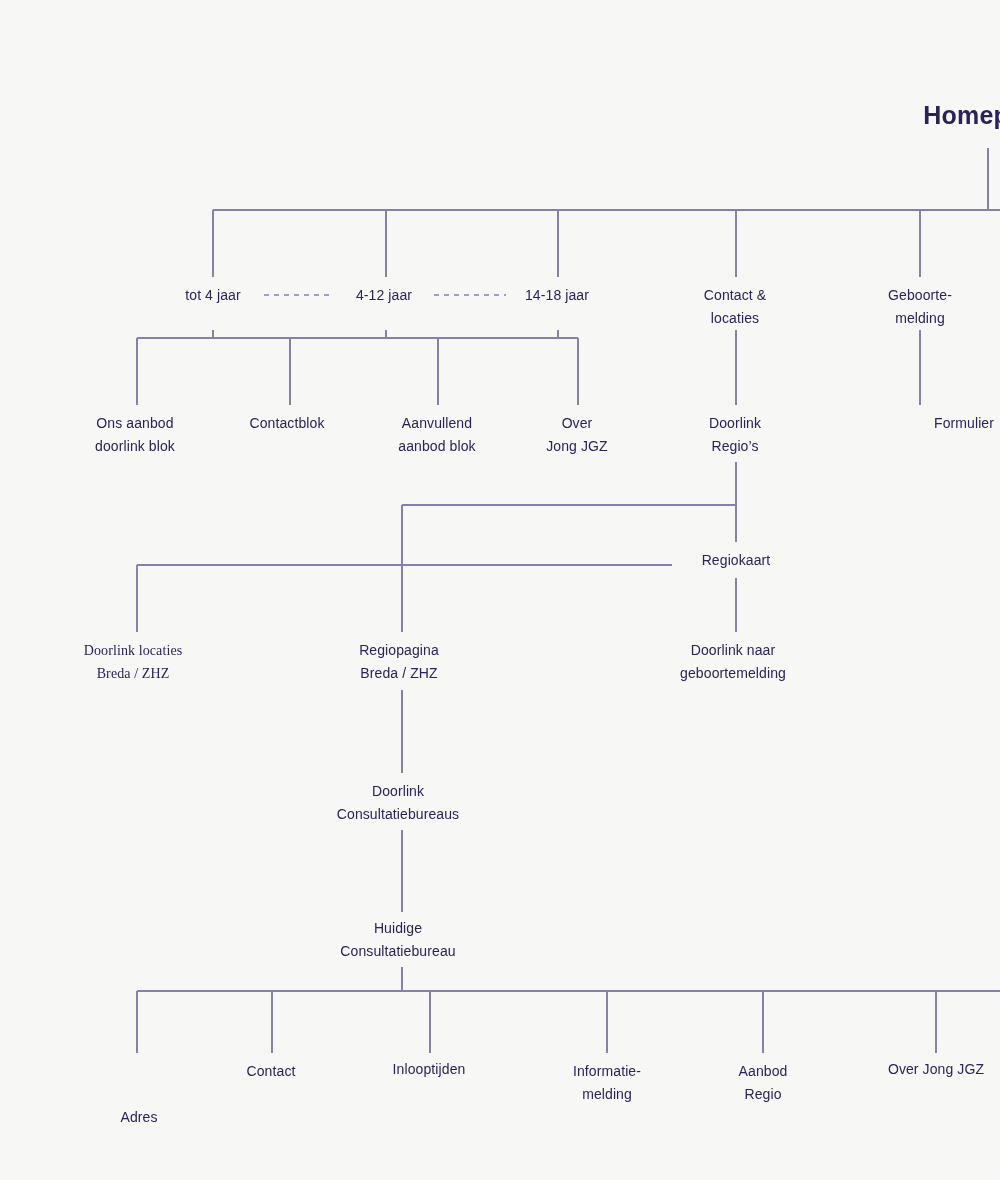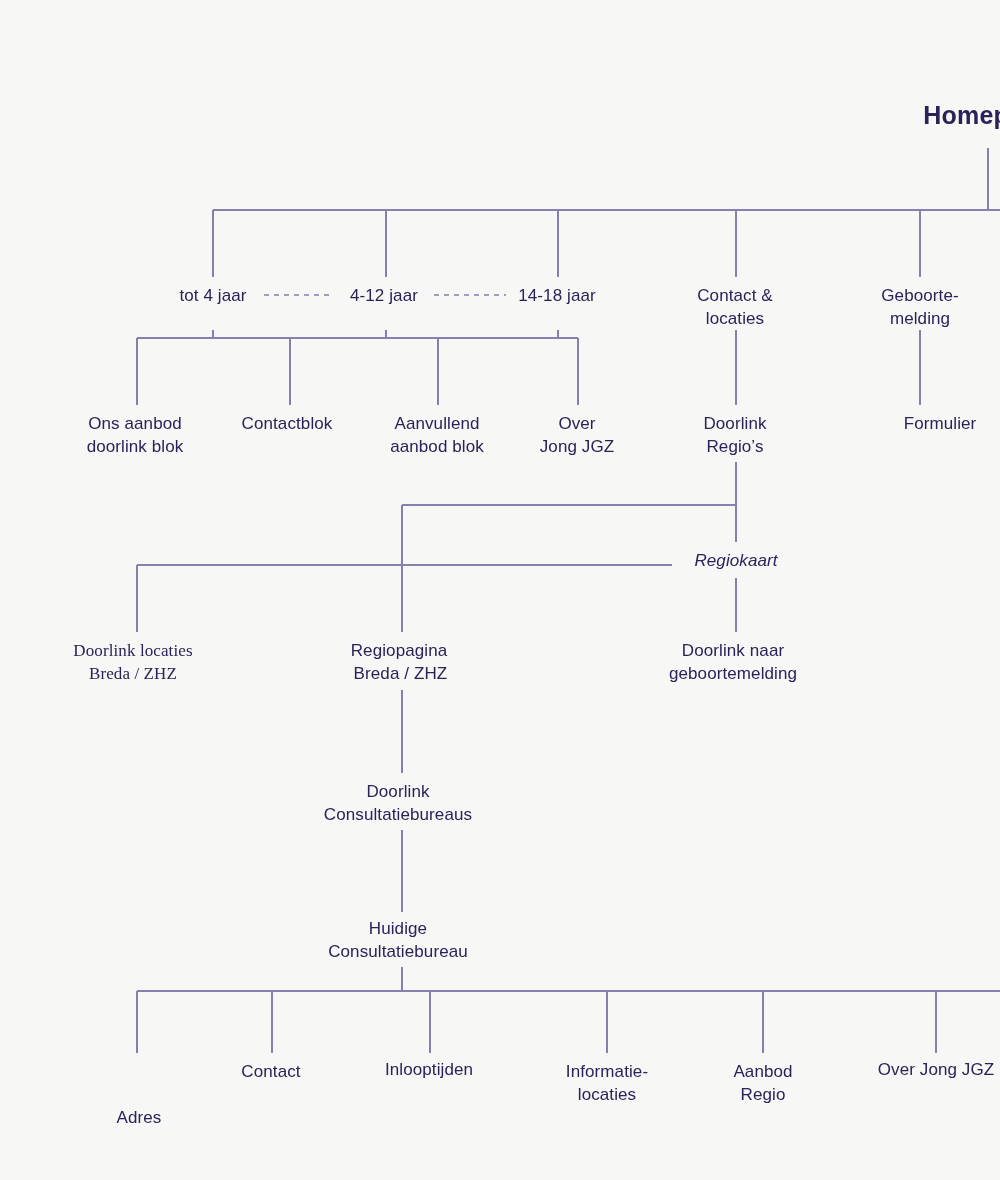--- a/index.html
+++ b/index.html
@@ -25,21 +25,21 @@
     left: 0;
     top: 0;
     width: 1000px;
     height: 1180px;
     pointer-events: none;
   }
   .node {
     position: absolute;
     text-align: center;
     line-height: 23px;
-    font-size: 17px;
+    font-size: 14px;
     letter-spacing: 0.1px;
     color: #2c2259;
     white-space: pre;
     transform: translateX(-50%);
   }
   .node.root {
     font-size: 25px;
     font-weight: bold;
     line-height: 30px;
     letter-spacing: 0.2px;
@@ -122,39 +122,39 @@
 
   <div class="node" style="left:135px; top:412px;">Ons aanbod
 doorlink blok</div>
   <div class="node" style="left:287px; top:412px;">Contactblok</div>
   <div class="node" style="left:437px; top:412px;">Aanvullend
 aanbod blok</div>
   <div class="node" style="left:577px; top:412px;">Over
 Jong JGZ</div>
   <div class="node" style="left:735px; top:412px;">Doorlink
 Regio’s</div>
-  <div class="node" style="left:940px; top:412px;">Formulier</div>
+  <div class="node" style="left:964px; top:412px;">Formulier</div>
 
-  <div class="node" style="left:736px; top:549px;font-style:italic;">Regiokaart</div>
+  <div class="node" style="left:736px; top:549px;">Regiokaart</div>
 
   <div class="node" style="left:133px; top:639px;font-family:Liberation Serif, serif;">Doorlink locaties
 Breda / ZHZ</div>
-  <div class="node" style="left:399px; top:639px;text-align:right;">Regiopagina
+  <div class="node" style="left:399px; top:639px;">Regiopagina
 Breda / ZHZ</div>
   <div class="node" style="left:733px; top:639px;">Doorlink naar
 geboortemelding</div>
 
   <div class="node" style="left:398px; top:780px;">Doorlink
 Consultatiebureaus</div>
 
   <div class="node" style="left:398px; top:917px;">Huidige
 Consultatiebureau</div>
 
   <div class="node" style="left:139px; top:1060px;margin-top:46px;">Adres</div>
   <div class="node" style="left:271px; top:1060px;">Contact</div>
   <div class="node" style="left:429px; top:1058px;">Inlooptijden</div>
   <div class="node" style="left:607px; top:1060px;">Informatie-
-locaties</div>
+melding</div>
   <div class="node" style="left:763px; top:1060px;">Aanbod
 Regio</div>
   <div class="node" style="left:936px; top:1058px;">Over Jong JGZ</div>
 
 </div>
 
 </body></html>

